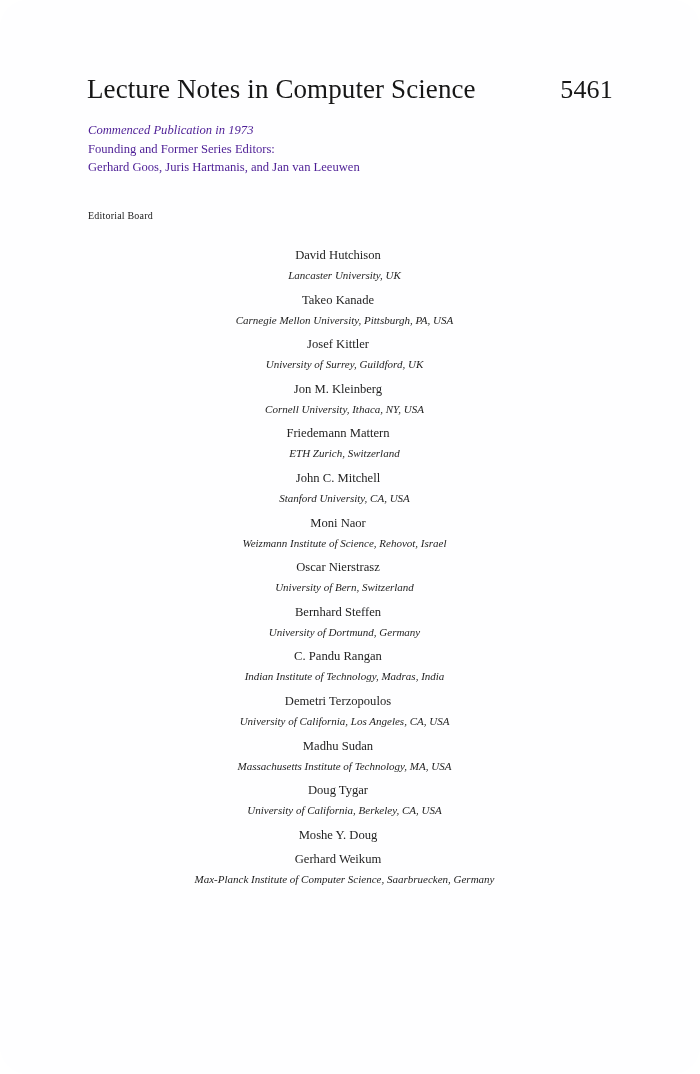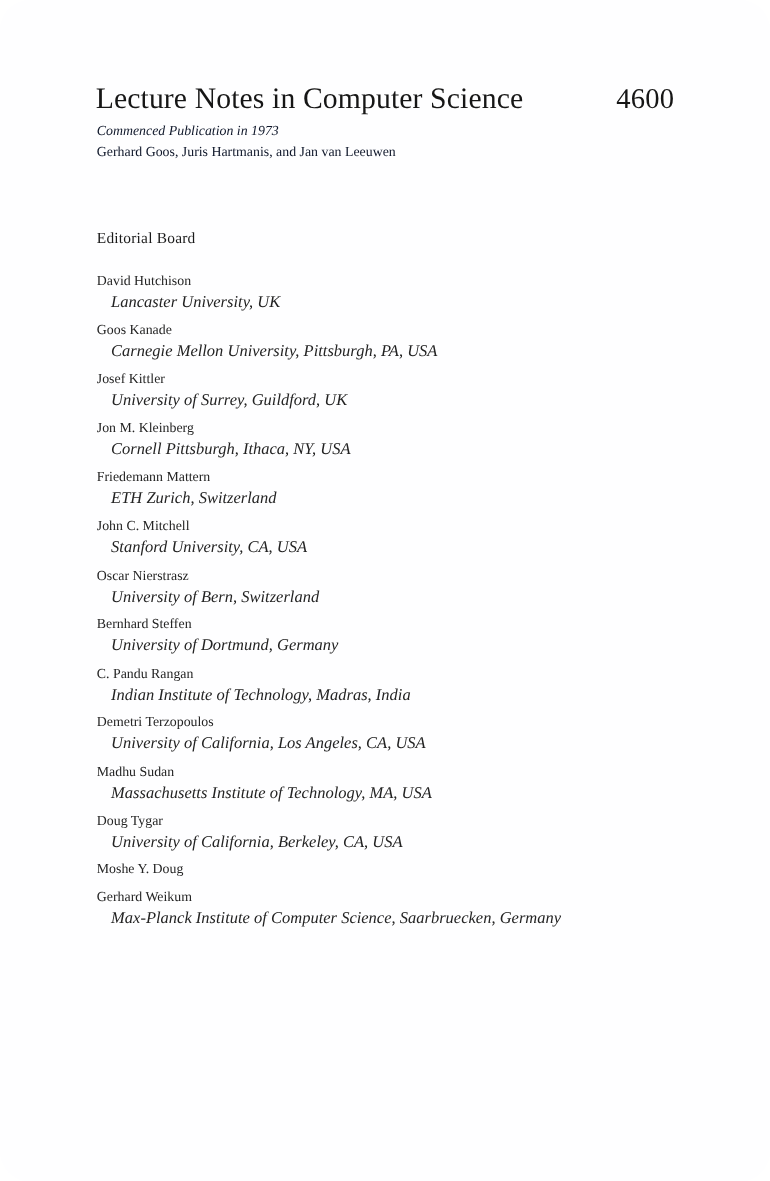--- a/index.html
+++ b/index.html
@@ -46,105 +46,111 @@
     font-size: 26px;
     letter-spacing: 0.2px;
     color: #161616;
     padding-right: 4px;
   }
 
   
   .pub-note {
     position: absolute;
     left: 88px;
-    top: 110px;
+    top: 121px;
     width: 470px;
     font-size: 12.6px;
     line-height: 18.6px;
-    color: #0f172a;
+    color: #4c1d95;
   }
   .pub-note .commenced {
     font-style: italic;
   }
 
   
   .board-heading {
     position: absolute;
     left: 88px;
     top: 210px;
-    font-size: 14px;
+    font-size: 10px;
     letter-spacing: 0.2px;
     color: #191919;
   }
 
   .board-list {
     position: absolute;
     left: 88px;
     top: 246px;
     width: 500px;
+    text-align: center;
   }
   .board-entry {
     margin-bottom: 5.6px;
   }
   .editor-name {
     font-size: 12.6px;
     line-height: 19px;
     color: #242424;
     white-space: nowrap;
   }
   .editor-affiliation {
-    font-size: 15px;
+    font-size: 11px;
     line-height: 20px;
     font-style: italic;
     color: #232323;
     padding-left: 13px;
     white-space: nowrap;
   }
 </style>
 </head>
 <body>
 
 <div class="page">
 
   <div class="masthead">
     <div class="series-title">Lecture Notes in Computer Science</div>
-    <div class="volume-number">4600</div>
+    <div class="volume-number">5461</div>
   </div>
 
   <div class="pub-note">
     <div class="commenced">Commenced Publication in 1973</div>
+    <div>Founding and Former Series Editors:</div>
     <div>Gerhard Goos, Juris Hartmanis, and Jan van Leeuwen</div>
   </div>
 
   <div class="board-heading">Editorial Board</div>
 
   <div class="board-list">
       <div class="board-entry">
         <div class="editor-name">David Hutchison</div>
         <div class="editor-affiliation">Lancaster University, UK</div>
       </div>
       <div class="board-entry">
-        <div class="editor-name">Goos Kanade</div>
+        <div class="editor-name">Takeo Kanade</div>
         <div class="editor-affiliation">Carnegie Mellon University, Pittsburgh, PA, USA</div>
       </div>
       <div class="board-entry">
         <div class="editor-name">Josef Kittler</div>
         <div class="editor-affiliation">University of Surrey, Guildford, UK</div>
       </div>
       <div class="board-entry">
         <div class="editor-name">Jon M. Kleinberg</div>
-        <div class="editor-affiliation">Cornell Pittsburgh, Ithaca, NY, USA</div>
+        <div class="editor-affiliation">Cornell University, Ithaca, NY, USA</div>
       </div>
       <div class="board-entry">
         <div class="editor-name">Friedemann Mattern</div>
         <div class="editor-affiliation">ETH Zurich, Switzerland</div>
       </div>
       <div class="board-entry">
         <div class="editor-name">John C. Mitchell</div>
         <div class="editor-affiliation">Stanford University, CA, USA</div>
+      </div>
+      <div class="board-entry">
+        <div class="editor-name">Moni Naor</div>
+        <div class="editor-affiliation">Weizmann Institute of Science, Rehovot, Israel</div>
       </div>
       <div class="board-entry">
         <div class="editor-name">Oscar Nierstrasz</div>
         <div class="editor-affiliation">University of Bern, Switzerland</div>
       </div>
       <div class="board-entry">
         <div class="editor-name">Bernhard Steffen</div>
         <div class="editor-affiliation">University of Dortmund, Germany</div>
       </div>
       <div class="board-entry">

